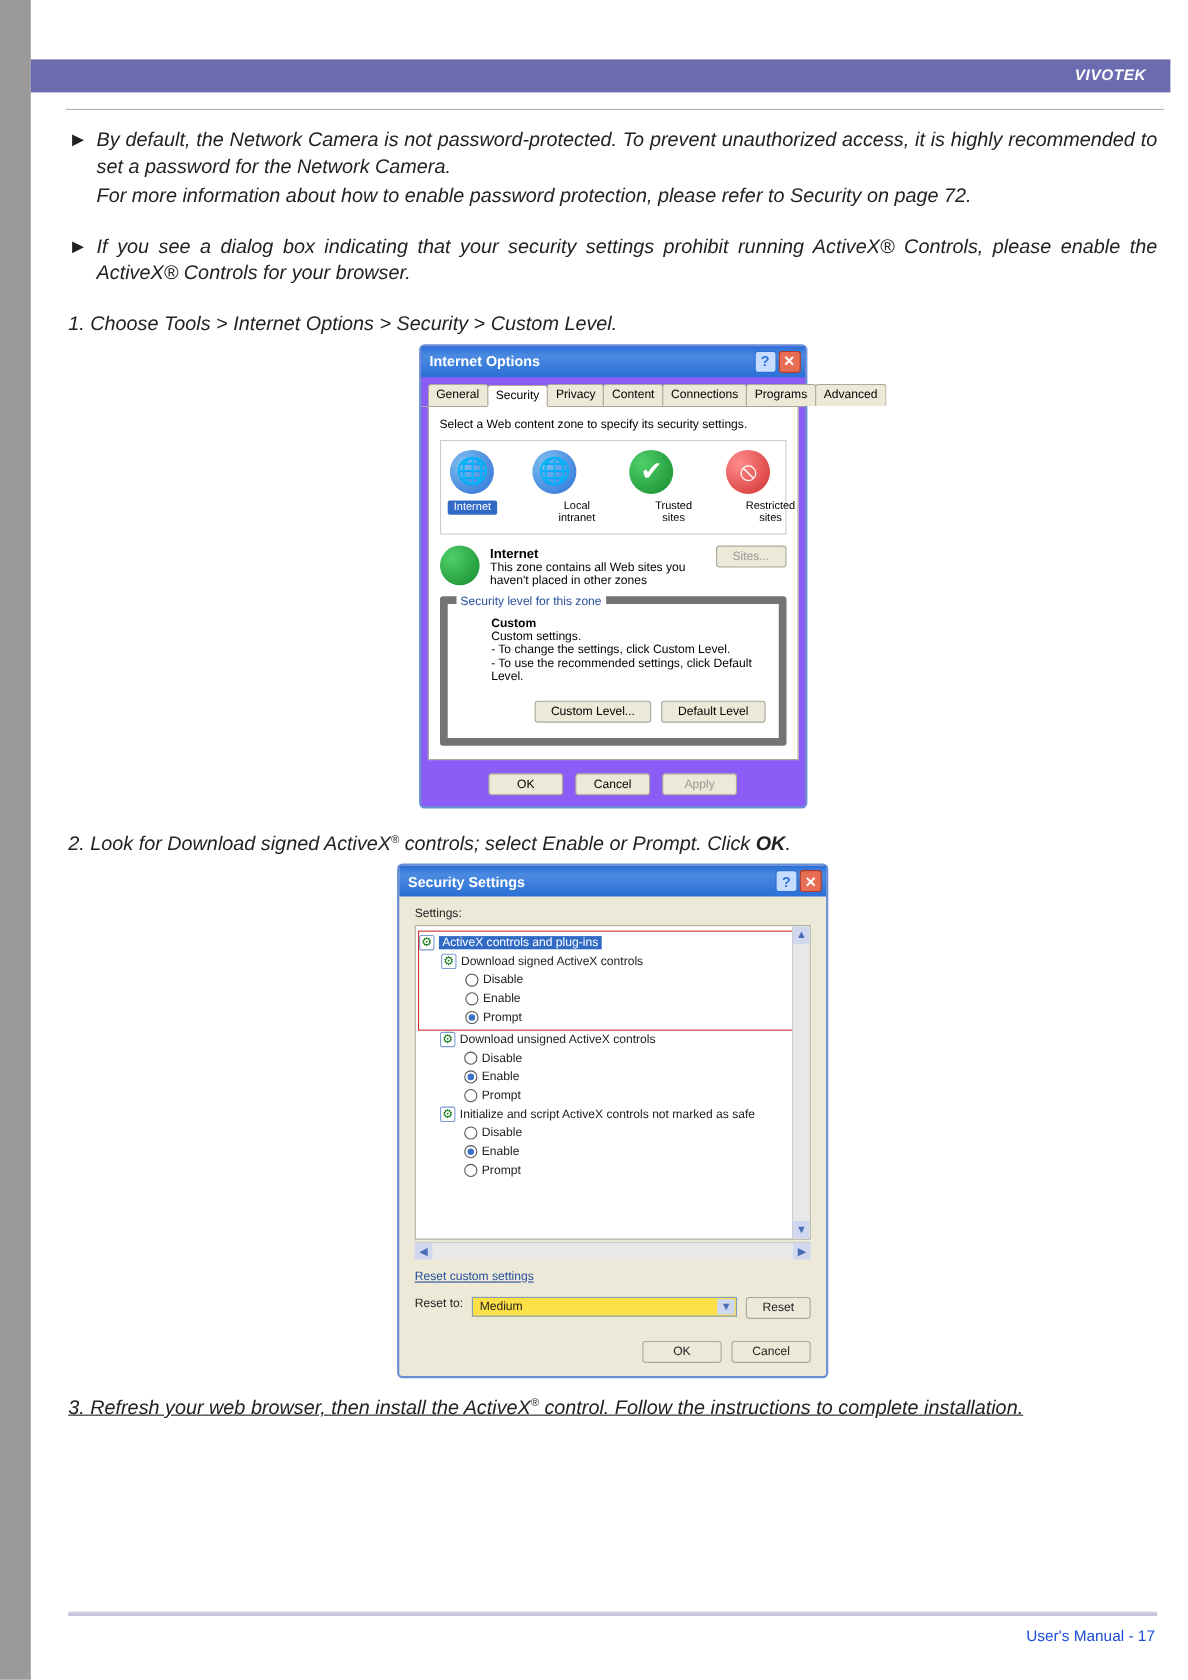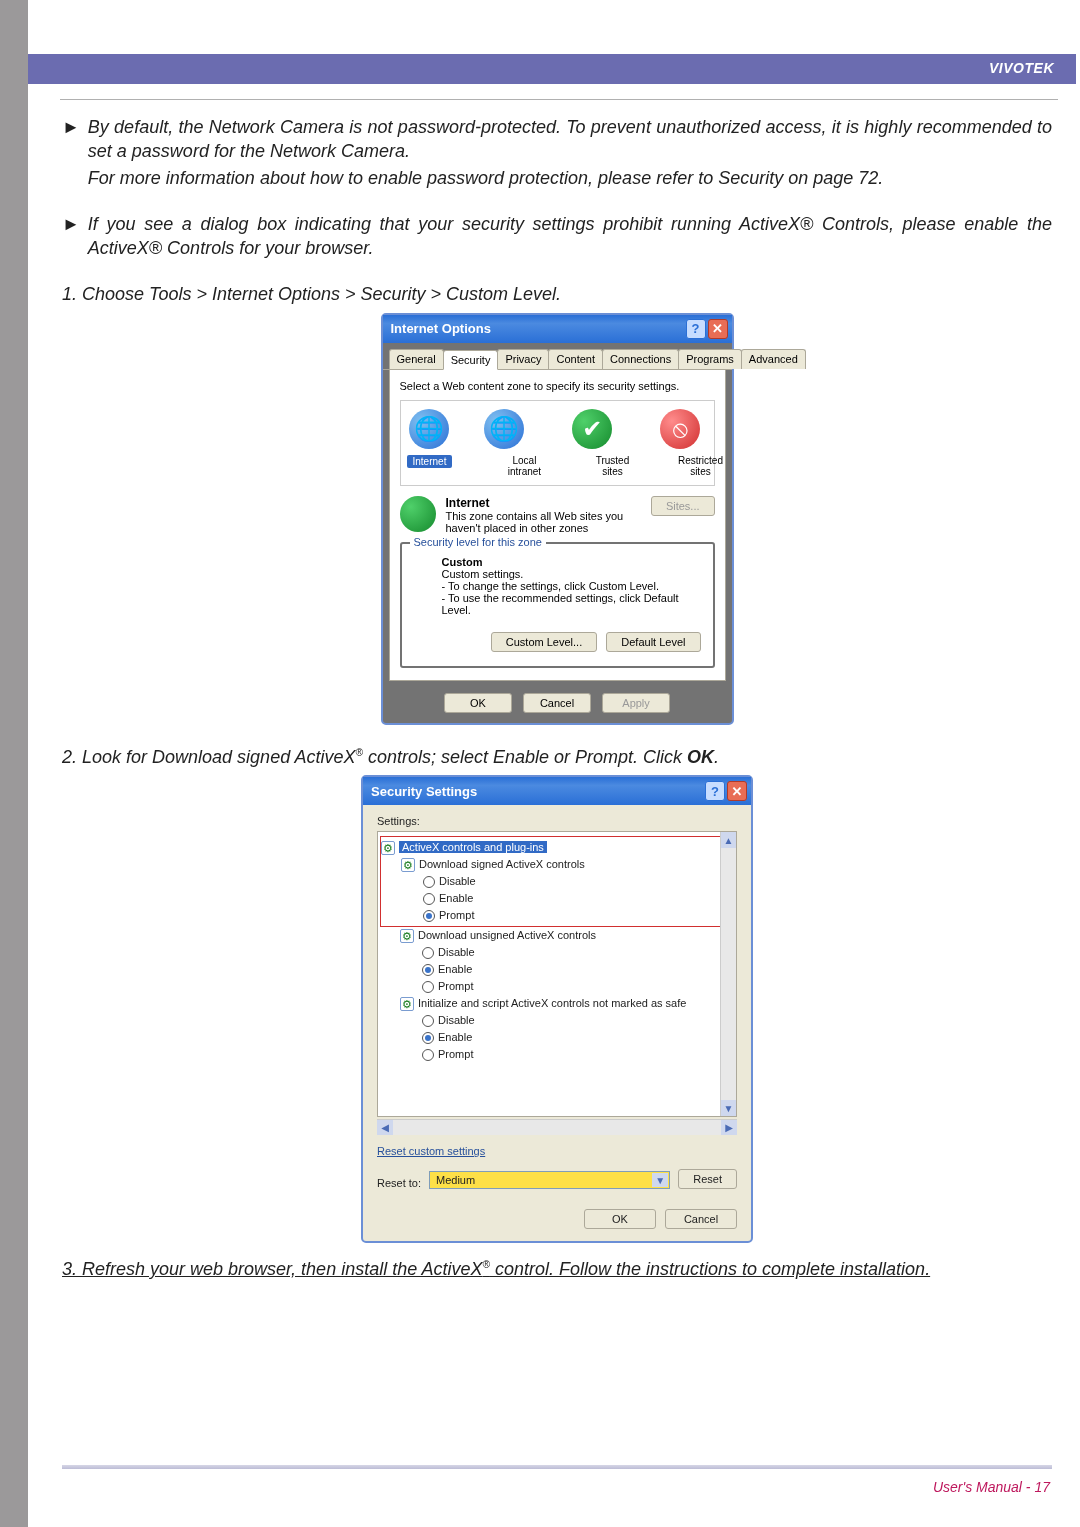--- a/index.html
+++ b/index.html
@@ -13,21 +13,21 @@
   .left-sidebar {
     position: absolute;
     left: 0; top: 0;
     width: 28px;
     height: 1527px;
     background: #9b999a;
   }
   .header-band {
     position: absolute;
     left: 28px; top: 54px;
-    right: 4px;
+    right: 16px;
     height: 30px;
     background: #6b6cb0;
   }
   .header-brand {
     position: absolute;
     right: 22px;
     top: 6px;
     color: #fff;
     font-size: 14px;
     font-style: italic;
@@ -77,21 +77,21 @@
     margin-top: 6px;
     margin-bottom: 6px;
   }
 
   
   .ie-dialog {
     width: 353px;
     margin: 6px auto 20px auto;
     border: 2px solid #6b8fd6;
     border-radius: 5px;
-    background: #737373;
+    background: #8b5cf6;
     font-size: 11px;
     color: #000;
   }
   .titlebar {
     display: flex;
     align-items: center;
     justify-content: space-between;
     background: linear-gradient(to bottom,#2a6fd6,#4b8ae0 30%,#2a6fd6);
     padding: 4px 4px 4px 8px;
     color: #fff;
@@ -185,21 +185,21 @@
   .btn {
     display:inline-block;
     padding:3px 14px;
     border:1px solid #aca899;
     border-radius:3px;
     background:#ece9d8;
     font-size:11px;
   }
   .btn.disabled { color:#999; }
   .fieldset {
-    border:2px solid #737373;
+    border:7px solid #737373;
     border-radius:3px;
     padding:10px 12px 14px 12px;
     margin-top:6px;
   }
   .fieldset-legend {
     font-size:11px;
     color:#27509b;
     background:#fff;
     padding:0 4px;
     position:relative;
@@ -305,21 +305,21 @@
     position:absolute;
     left:2px;top:2px;
     width:6px;height:6px;
     border-radius:50%;
     background:#3a73c9;
   }
   .indent1 { padding-left:20px; }
   .indent2 { padding-left:42px; }
   .reset-row {
     display:flex;
-    align-items:flex-end;
+    align-items:flex-start;
     gap:8px;
     margin:12px 0 4px 0;
   }
   .reset-label-above {
     color:#27509b;
     font-size:11px;
     margin-top:10px;
     display:block;
     text-decoration:underline;
   }
@@ -347,22 +347,21 @@
     position:absolute;
     left:62px; right:28px;
     bottom:58px;
     height:4px;
     background:linear-gradient(to bottom,#d6d6e6,#bcbcd6);
   }
   .footer-text {
     position:absolute;
     right:30px;
     bottom:32px;
-    color:#be185d;
-    font-style:italic;
+    color:#1d4ed8;
     font-size:14px;
     text-align:right;
   }
 </style>
 </head>
 <body>
 
 <div class="left-sidebar"></div>
 
 <div class="header-band">

